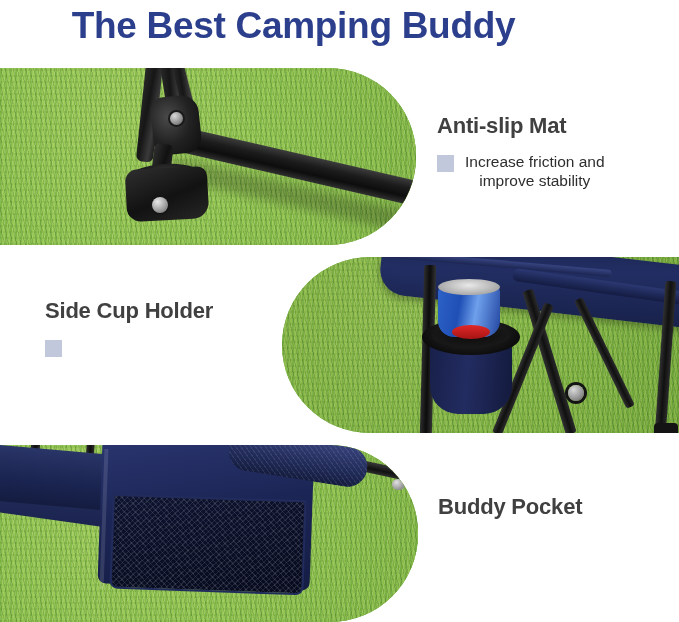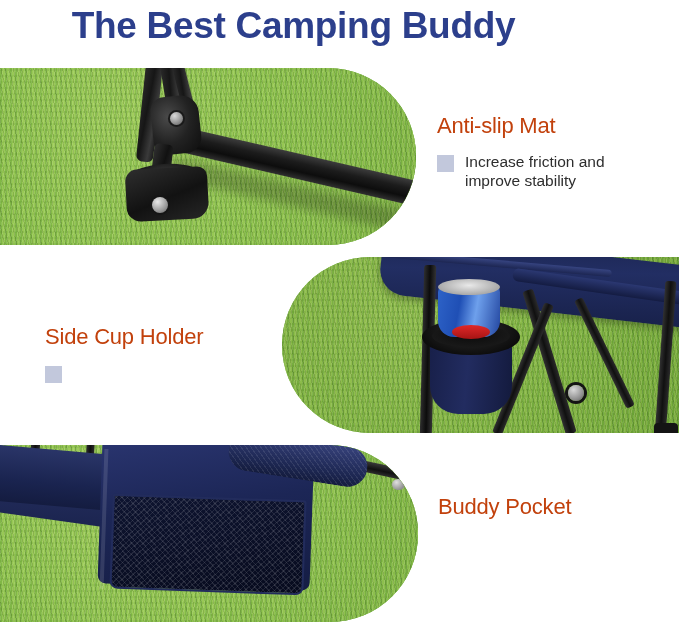--- a/index.html
+++ b/index.html
@@ -30,50 +30,51 @@
     line-height: 48px;
     white-space: nowrap;
   }
 
   
   .feature {
     position: absolute;
   }
   .feature-heading {
     font-size: 22px;
-    font-weight: normal;
-    color: #c2410c;
+    font-weight: bold;
+    color: #404040;
     letter-spacing: -0.2px;
     line-height: 26px;
     white-space: nowrap;
   }
   .feature-body-row {
     display: flex;
     align-items: flex-start;
     margin-top: 13px;
+    text-align: center;
   }
   .bullet-square {
     width: 17px;
     height: 17px;
     background: #c2c8dc;
     flex: 0 0 17px;
     margin-top: 3px;
   }
   .feature-desc {
     font-size: 15.5px;
     color: #2e2e2e;
     line-height: 19px;
     margin-left: 11px;
     white-space: pre-line;
   }
 
   
   #feature-anti-slip { top: 113px; left: 437px; }
   
-  #feature-cup-holder { top: 324px; left: 45px; }
+  #feature-cup-holder { top: 298px; left: 45px; }
   
   #feature-side-pocket { top: 494px; left: 438px; }
 
   
   .photo {
     position: absolute;
     overflow: hidden;
     background: #7ab648;
   }
   #photo-anti-slip {

